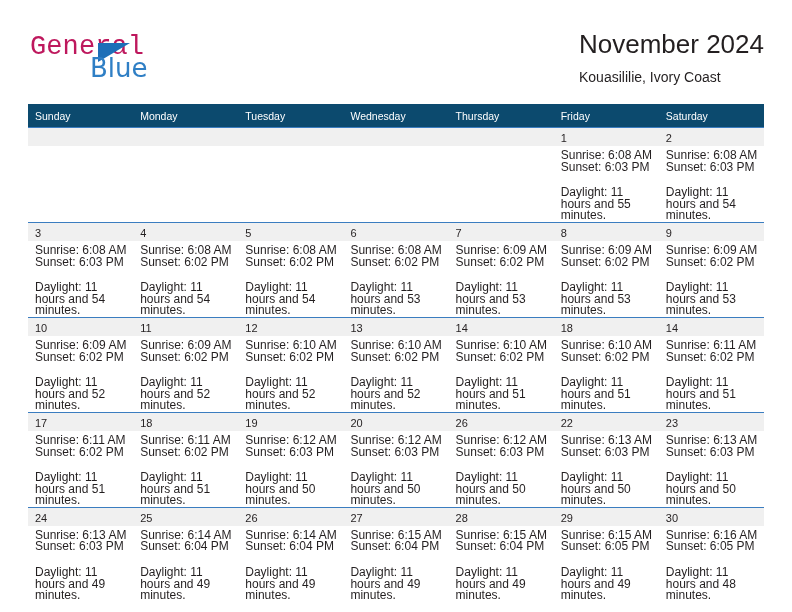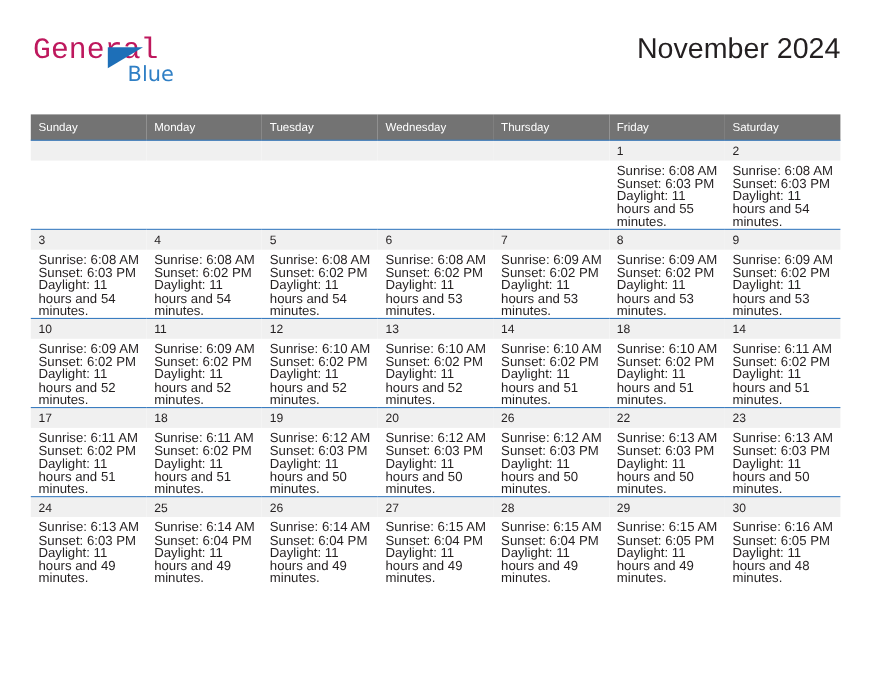--- a/index.html
+++ b/index.html
@@ -53,26 +53,25 @@
     top: 7px;
     width: 0;
     height: 0;
     border-left: 32px solid #1d6fb8;
     border-bottom: 19px solid transparent;
   }
   .logo-blue {
     position: absolute;
     left: 60px;
     top: 21px;
-    font-size: 19px;
+    font-size: 26px;
     color: #2f7fc5;
     font-family: "DejaVu Sans", sans-serif;
     font-weight: 400;
     line-height: 22px;
-    margin-left: 26px;
   }
   .title-block {
     position: absolute;
     right: 0;
     top: 0;
     text-align: left;
   }
   .cal-title {
     font-size: 26px;
     font-weight: 400;
@@ -92,21 +91,21 @@
   
   .calendar {
     position: absolute;
     left: 28px;
     top: 104px;
     width: 736px;
     border-collapse: collapse;
     table-layout: fixed;
   }
   .calendar th {
-    background: #737373;
+    background: #0c4a6e;
     color: #ffffff;
     font-size: 10.5px;
     font-weight: 400;
     text-align: left;
     padding: 5px 0 5px 7px;
     height: 13px;
     border: none;
   }
   .calendar td {
     vertical-align: top;
@@ -128,38 +127,40 @@
     padding: 4px 6px 0 7px;
     font-size: 12px;
     line-height: 11.6px;
     color: #231f20;
   }
   .cell-body div {
     white-space: nowrap;
   }
   .cell-body .wrap {
     white-space: normal;
+    margin-top: 14px;
   }
   .empty .daynum-band {
     background: #f0f0f0;
   }
 </style>
 </head>
 <body>
 
 <div class="page">
 
   <div class="header">
     <div class="logo">
       <span class="logo-general">General</span>
       <span class="logo-triangle"></span>
       <span class="logo-blue">Blue</span>
     </div>
     <div class="title-block">
       <div class="cal-title">November 2024</div>
+      <div class="cal-subtitle">Kouasililie, Ivory Coast</div>
     </div>
   </div>
 
   <table class="calendar">
     <thead>
       <tr id="weekday-row">
           <th>Sunday</th>
           <th>Monday</th>
           <th>Tuesday</th>
           <th>Wednesday</th>

